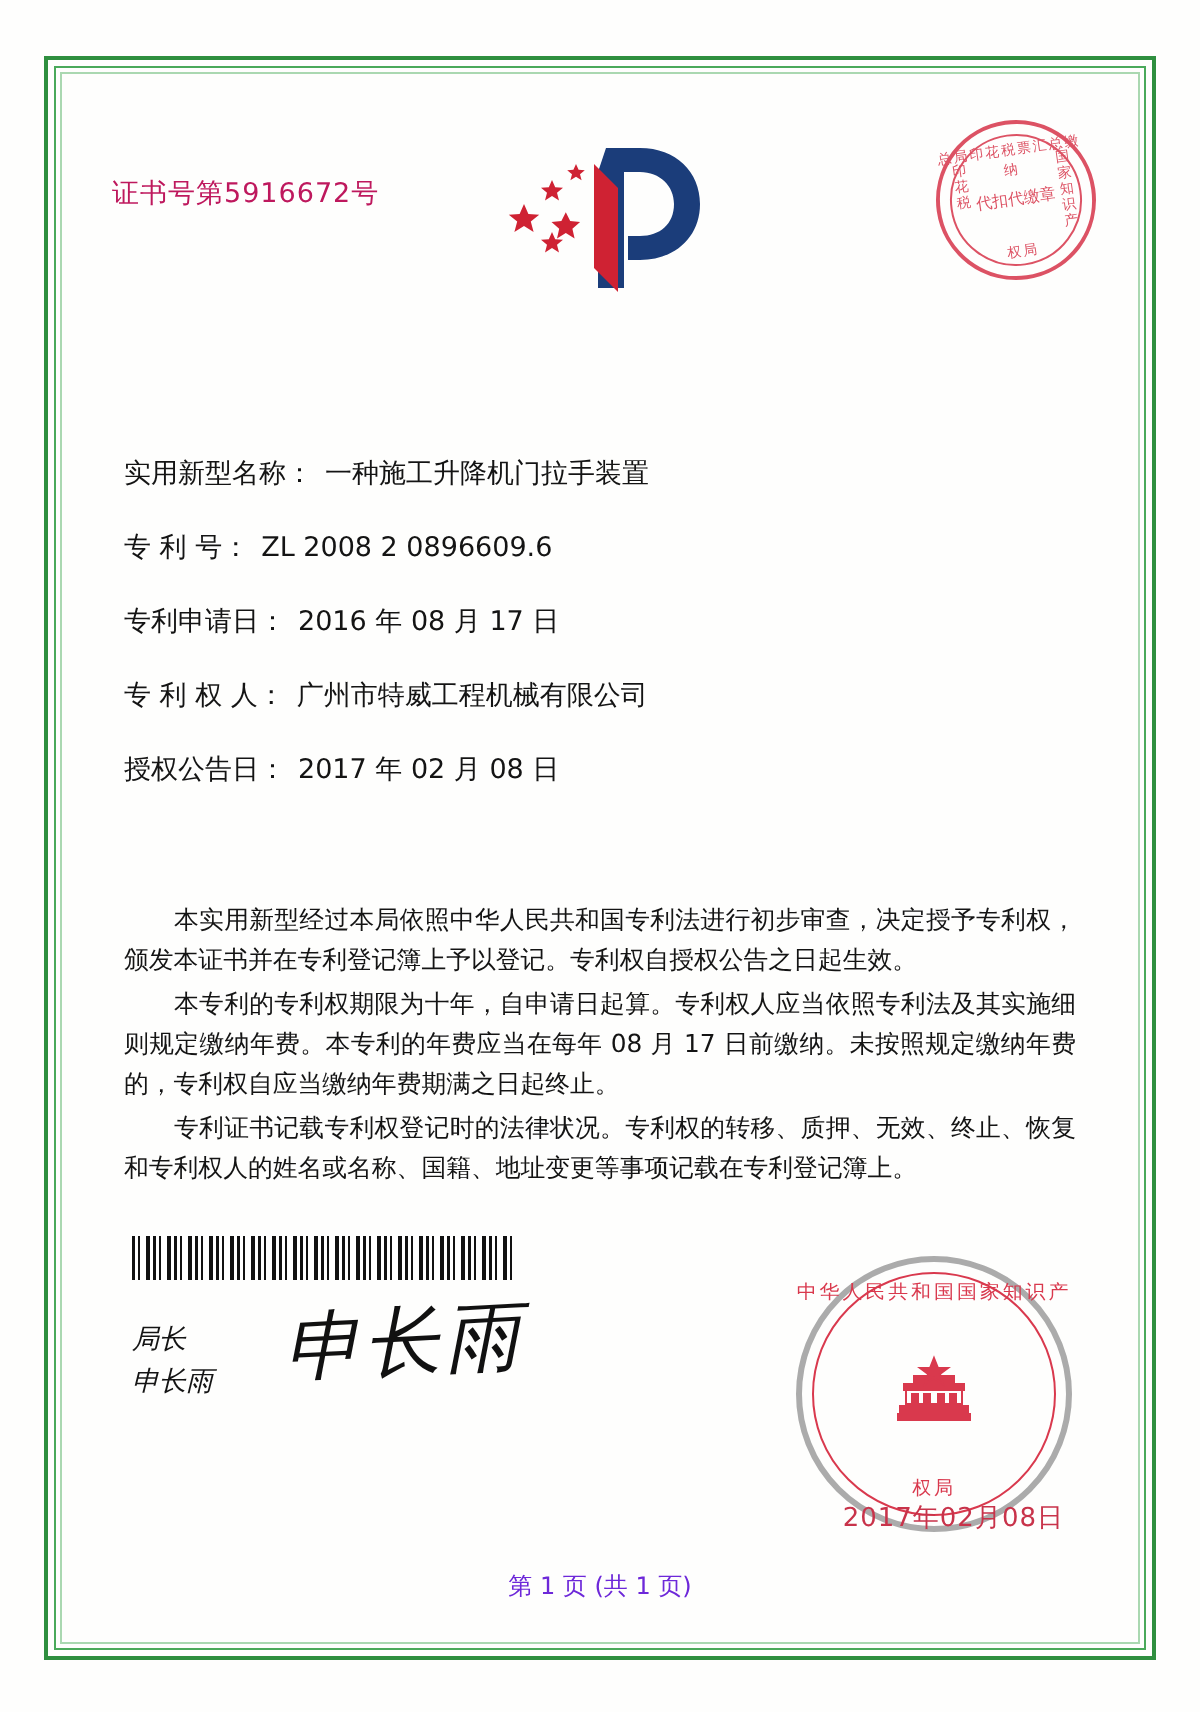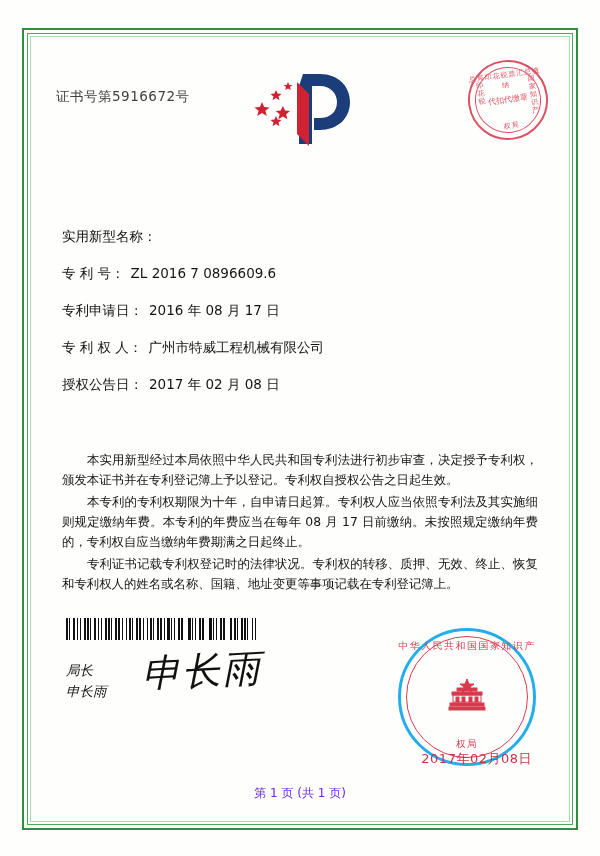--- a/index.html
+++ b/index.html
@@ -56,21 +56,21 @@
     top: 50px;
     right: 46px;
     bottom: 44px;
   }
 
   .cert-no {
     position: absolute;
     left: 10px;
     top: 38px;
     font-size: 13.5px;
-    color: #404040;
+    color: #be185d;
     letter-spacing: .5px;
     font-family: "DejaVu Sans", sans-serif;
   }
 
   
   .top-stamp {
     position: absolute;
     right: 6px;
     top: 10px;
     width: 76px;
@@ -224,21 +224,21 @@
   }
 
   
   .seal {
     position: absolute;
     right: 18px;
     top: 578px;
     width: 132px;
     height: 132px;
     border-radius: 50%;
-    border: 3px solid #0ea5e9;
+    border: 3px solid #a3a3a3;
     color: #d5243b;
     opacity: .9;
   }
   .seal .ring2 {
     position: absolute;
     left: 5px; top: 5px; right: 5px; bottom: 5px;
     border-radius: 50%;
     border: 1px solid #d5243b;
   }
   .seal .seal-top {
@@ -322,24 +322,25 @@
           <polygon points="36,44 37.6,47.6 41.5,47.9 38.5,50.4 39.5,54.2 36,52 32.5,54.2 33.5,50.4 30.5,47.9 34.4,47.6"></polygon>
           <polygon points="48,10 49.3,12.9 52.4,13.1 50,15.1 50.8,18.1 48,16.4 45.2,18.1 46,15.1 43.6,13.1 46.7,12.9"></polygon>
         </g>
       </svg>
     </div>
 
 
     <div class="fields">
       <div class="field-row">
         <span class="field-label">实用新型名称：</span>
+        <span class="field-value">一种施工升降机门拉手装置</span>
       </div>
       <div class="field-row">
         <span class="field-label">专 利 号：</span>
-        <span class="field-value">ZL 2016 7 0896609.6</span>
+        <span class="field-value">ZL 2008 2 0896609.6</span>
       </div>
       <div class="field-row">
         <span class="field-label">专利申请日：</span>
         <span class="field-value">2016 年 08 月 17 日</span>
       </div>
       <div class="field-row">
         <span class="field-label">专 利 权 人：</span>
         <span class="field-value">广州市特威工程机械有限公司</span>
       </div>
       <div class="field-row">

